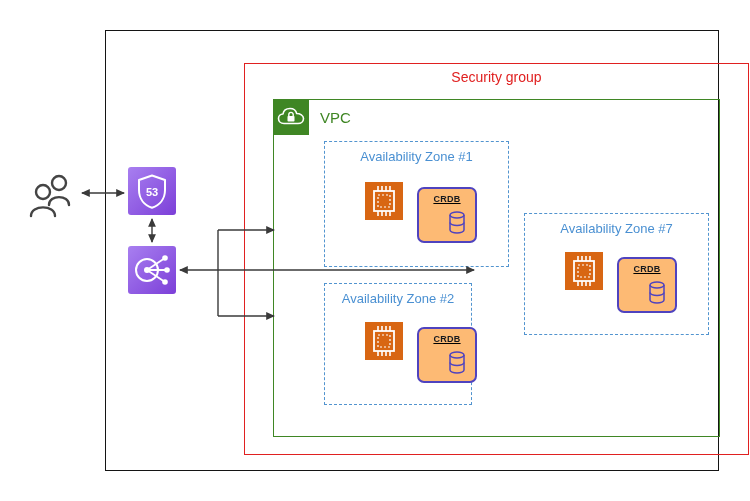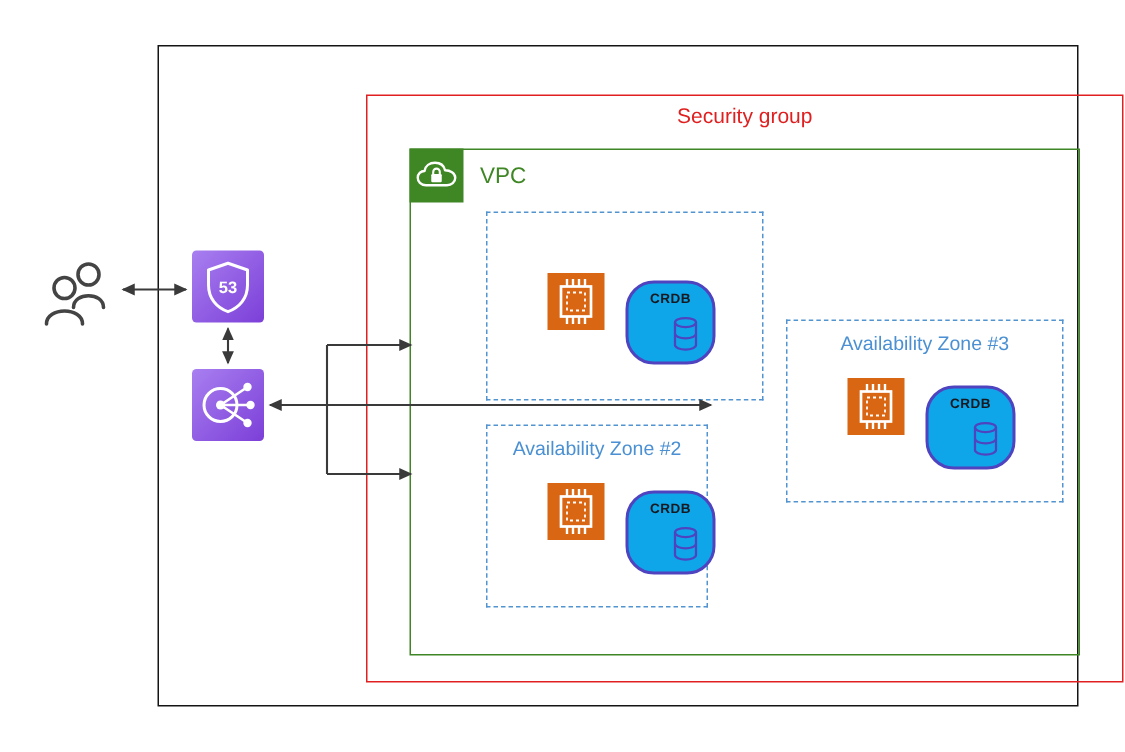--- a/index.html
+++ b/index.html
@@ -15,21 +15,21 @@
             color:#e02020;font-size:14px;}
   .vpc-label{position:absolute;left:46px;top:9px;color:#3f8624;font-size:15px;}
   .az-label{position:absolute;top:7px;left:0;width:100%;text-align:center;
             color:#4a90d2;font-size:13px;}
 
   .aws-logo{background:#232f3e;}
   .vpc-icon{background:#3f8624;}
   .purple-icon{background:linear-gradient(135deg,#a87ff0 0%,#7c3fd8 100%);border-radius:3px;}
   .ec2-icon{background:#d86613;}
 
-  .crdb-box{background:#0ea5e9;border:2px solid #4f43bf;border-radius:19px;}
+  .crdb-box{background:#fdba74;border:2px solid #4f43bf;border-radius:7px;text-decoration:underline;}
   .crdb-label{display:block;text-align:center;margin-top:5px;font-size:9px;
               font-weight:bold;color:#16191f;letter-spacing:.3px;}
   .crdb-cyl{position:absolute;right:8px;bottom:5px;}
 
   svg{display:block;}
   #connectors{position:absolute;left:0;top:0;z-index:5;pointer-events:none;}
 </style>
 </head>
 <body>
 
@@ -77,20 +77,21 @@
         <div class="abs vpc-icon" style="left:-1px;top:-1px;width:36px;height:36px;">
           <svg width="36" height="36" viewBox="0 0 36 36">
             <path d="M11 24.5 C7.5 24.5 5.5 22 5.5 19.5 C5.5 17 7.5 15 10 15 C10.5 11.5 13.5 9.5 17 9.5 C20.5 9.5 23 11.5 23.7 14.5 C27 14.5 30.5 16.3 30.5 19.5 C30.5 22.5 28 24.5 25 24.5 Z" fill="none" stroke="#fff" stroke-width="1.6" stroke-linejoin="round"></path>
             <path d="M15.8 17 V15.6 A2.2 2.2 0 0 1 20.2 15.6 V17" fill="none" stroke="#fff" stroke-width="1.4"></path>
             <rect x="14.5" y="17" width="7" height="5.5" rx="0.8" fill="#fff"></rect>
           </svg>
         </div>
         <div class="vpc-label">VPC</div>
 
         <div class="abs az-box" style="left:50px;top:41px;width:185px;height:126px;">
+          <div class="az-label">Availability Zone #1</div>
           <div class="abs ec2-icon" style="left:40px;top:40px;width:38px;height:38px;">
             <svg width="38" height="38" viewBox="0 0 38 38">
               <g stroke="#fff" fill="none">
                 <rect x="9" y="9" width="20" height="20" stroke-width="1.8"></rect>
                 <rect x="13" y="13" width="12" height="12" stroke-width="1.2" stroke-dasharray="2 2"></rect>
                 <path d="M13 4V9 M17 4V9 M21 4V9 M25 4V9 M13 29V34 M17 29V34 M21 29V34 M25 29V34" stroke-width="1.6"></path>
               </g>
             </svg>
           </div>
           <div class="abs crdb-box" style="left:92px;top:45px;width:60px;height:56px;">
@@ -124,21 +125,21 @@
                 <ellipse cx="10" cy="5" rx="7" ry="3"></ellipse>
                 <path d="M3 5 V20 M17 5 V20"></path>
                 <path d="M3 20 A7 3 0 0 0 17 20"></path>
                 <path d="M3 12.5 A7 3 0 0 0 17 12.5"></path>
               </g>
             </svg>
           </div>
         </div>
 
         <div class="abs az-box" style="left:250px;top:113px;width:185px;height:122px;">
-          <div class="az-label">Availability Zone #3</div>
+          <div class="az-label">Availability Zone #7</div>
           <div class="abs ec2-icon" style="left:40px;top:38px;width:38px;height:38px;">
             <svg width="38" height="38" viewBox="0 0 38 38">
               <g stroke="#fff" fill="none">
                 <rect x="9" y="9" width="20" height="20" stroke-width="1.8"></rect>
                 <rect x="13" y="13" width="12" height="12" stroke-width="1.2" stroke-dasharray="2 2"></rect>
                 <path d="M13 4V9 M17 4V9 M21 4V9 M25 4V9 M13 29V34 M17 29V34 M21 29V34 M25 29V34" stroke-width="1.6"></path>
               </g>
             </svg>
           </div>
           <div class="abs crdb-box" style="left:92px;top:43px;width:60px;height:56px;">

